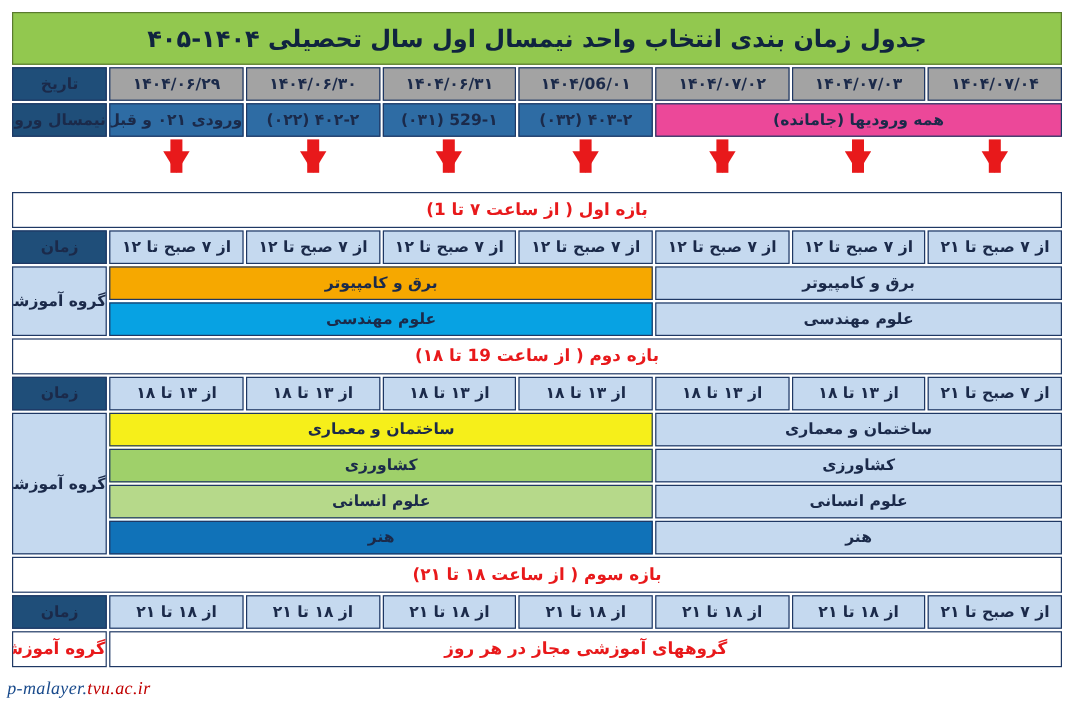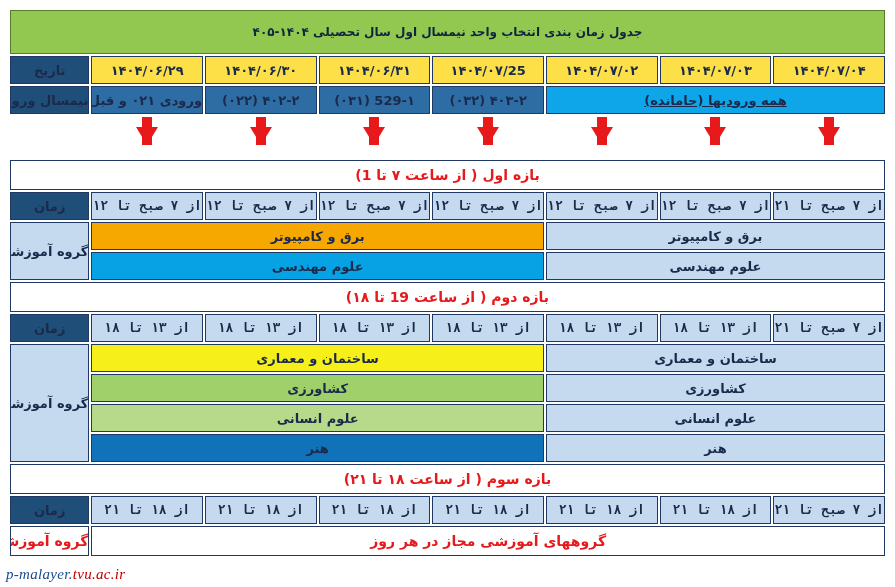--- a/index.html
+++ b/index.html
@@ -32,47 +32,46 @@
     font-weight: bold;
     color: #1b2a4a;
     border: 1px solid #1f3864;
     white-space: nowrap;
     overflow: hidden;
   }
 
   .title-row td {
     background: #92c84f;
     color: #10243f;
-    font-size: 12px;
+    font-size: 20px;
     height: 44px;
     border: 1px solid #5a7a2e;
   }
 
   .date-cell {
-    background: #fde047;
+    background: #a3a3a3;
     color: #ffffff;
     height: 34px;
     font-size: 14px;
   }
   .hdr-right {
     background: #1f4e79;
     color: #ffffff;
     font-size: 13px;
   }
 
   .entry-cell {
     background: #2e6ca4;
     color: #ffffff;
     height: 30px;
     font-size: 13px;
   }
   .entry-wide {
-    background: #0ea5e9;
-    color: #ffffff;
-    text-decoration: underline;
+    background: #ec4899;
+    color: #ffffff;
   }
 
   .arrow-row td {
     border: none;
     background: transparent;
     height: 42px;
   }
   .arrow {
     display: inline-block;
     width: 0; height: 0;
@@ -97,21 +96,20 @@
     font-size: 14px;
     height: 30px;
     border: 1px solid #1f3864;
   }
 
   .time-cell {
     background: #c5d9ef;
     color: #13294b;
     height: 30px;
     font-size: 13px;
-    font-family: Liberation Mono, monospace;
   }
 
   .grp-label {
     background: #c5d9ef;
     color: #13294b;
     font-size: 13px;
   }
 
   .g-plain { background: #c5d9ef; color:#13294b; }
   .g-orange { background: #f6a800; color:#13294b; }
@@ -161,21 +159,21 @@
 
     <tbody>
         <tr class="title-row">
       <td colspan="8">جدول زمان بندی انتخاب واحد نیمسال اول سال تحصیلی ۱۴۰۴-۴۰۵</td>
     </tr>
 
     <tr>
       <td class="date-cell">۱۴۰۴/۰۷/۰۴</td>
       <td class="date-cell">۱۴۰۴/۰۷/۰۳</td>
       <td class="date-cell">۱۴۰۴/۰۷/۰۲</td>
-      <td class="date-cell">۱۴۰۴/۰۷/25</td>
+      <td class="date-cell">۱۴۰۴/06/۰۱</td>
       <td class="date-cell">۱۴۰۴/۰۶/۳۱</td>
       <td class="date-cell">۱۴۰۴/۰۶/۳۰</td>
       <td class="date-cell">۱۴۰۴/۰۶/۲۹</td>
       <td class="hdr-right">تاریخ</td>
     </tr>
 
     <tr>
       <td class="entry-wide" colspan="3">همه ورودیها (جامانده)</td>
       <td class="entry-cell">۴۰۳-۲ (۰۳۲)</td>
       <td class="entry-cell">529-۱ (۰۳۱)</td>

